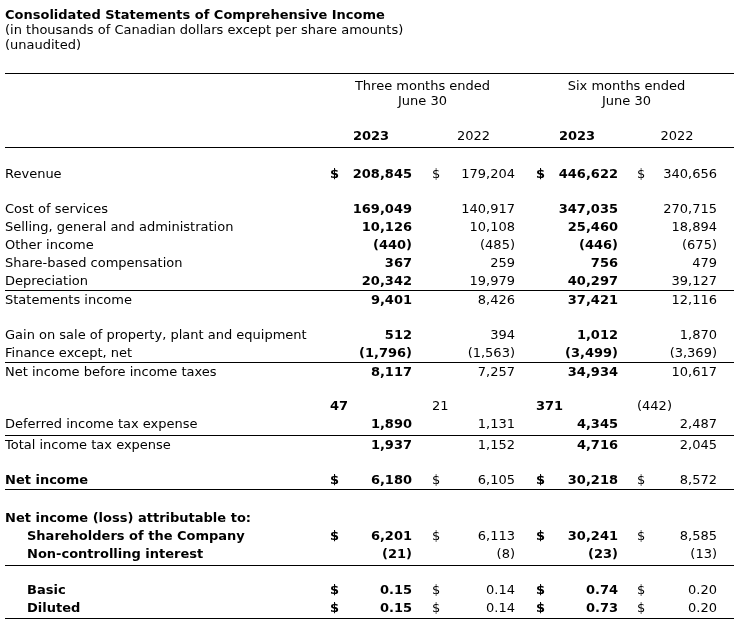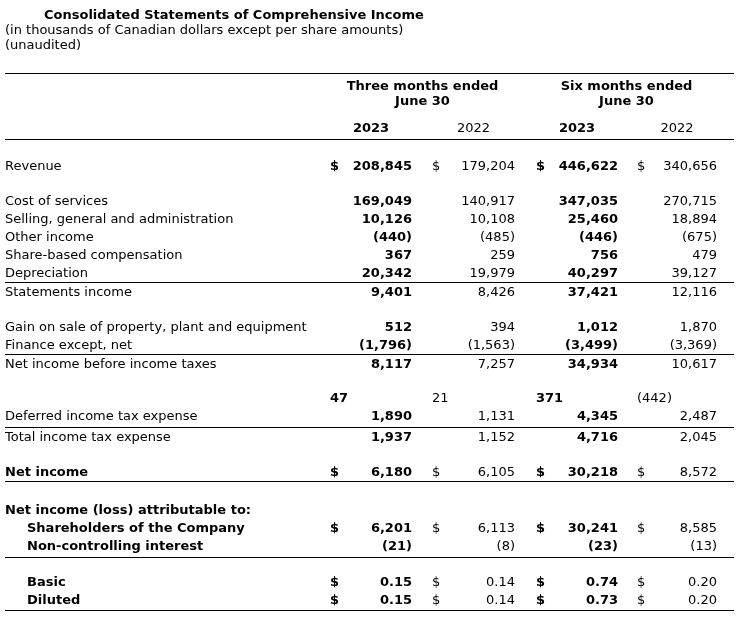--- a/index.html
+++ b/index.html
@@ -10,36 +10,36 @@
     height: 637px;
     background: #ffffff;
     color: #000000;
     font-family: "DejaVu Sans", sans-serif;
     font-size: 13px;
     padding: 7px 0 0 5px;
     overflow: hidden;
   }
   .inner { width: 729px; }
   .titleblock div { height: 15px; line-height: 15px; white-space: nowrap; }
-  .title { font-weight: bold; margin-left: 39px; }
+  .title { font-weight: bold; }
   .rule { border-top: 1px solid #000; height: 0; width: 729px; }
   .rule-top { margin-top: 21px; }
 
   
   .hgrid {
     display: grid;
     grid-template-columns: 325px 185px 21px 181px 17px;
-    height: 15px; line-height: 15px; font-weight: bold;
+    height: 15px; line-height: 15px;
   }
   .hgrid .grp { text-align: center; }
   .ygrid {
     display: grid;
     grid-template-columns: 325px 82px 20px 83px 21px 82px 19px 80px 17px;
     height: 18px; line-height: 18px;
-    margin-top: 11px;
+    margin-top: 19px;
   }
   .ygrid .yr { text-align: center; }
   .ygrid .b { font-weight: bold; }
   .head-pad-top { height: 4px; }
   .head-pad-bot { height: 2px; }
 
   
   .trow {
     display: grid;
     grid-template-columns: 325px 13px 69px 20px 13px 70px 21px 13px 69px 19px 13px 67px 17px;

